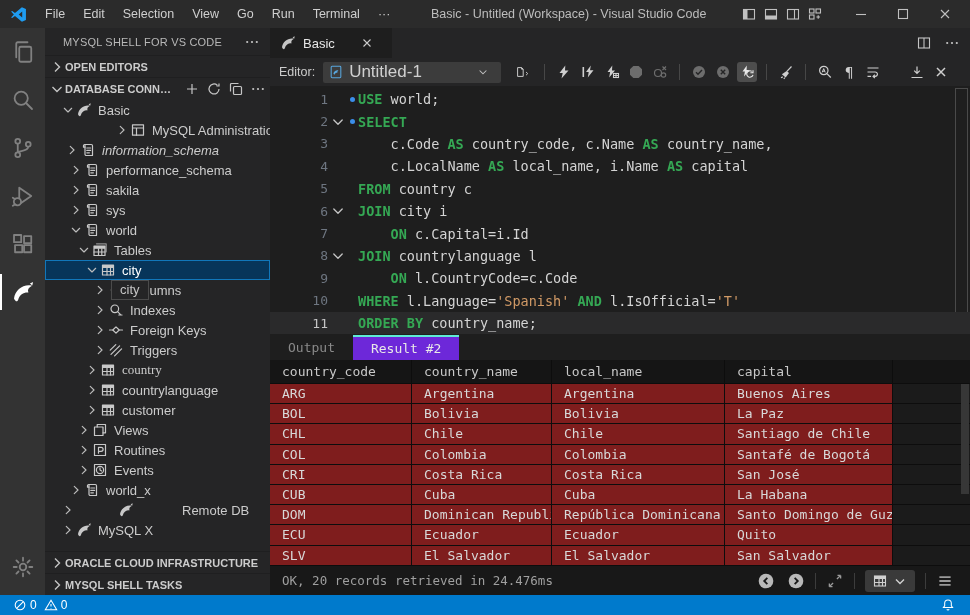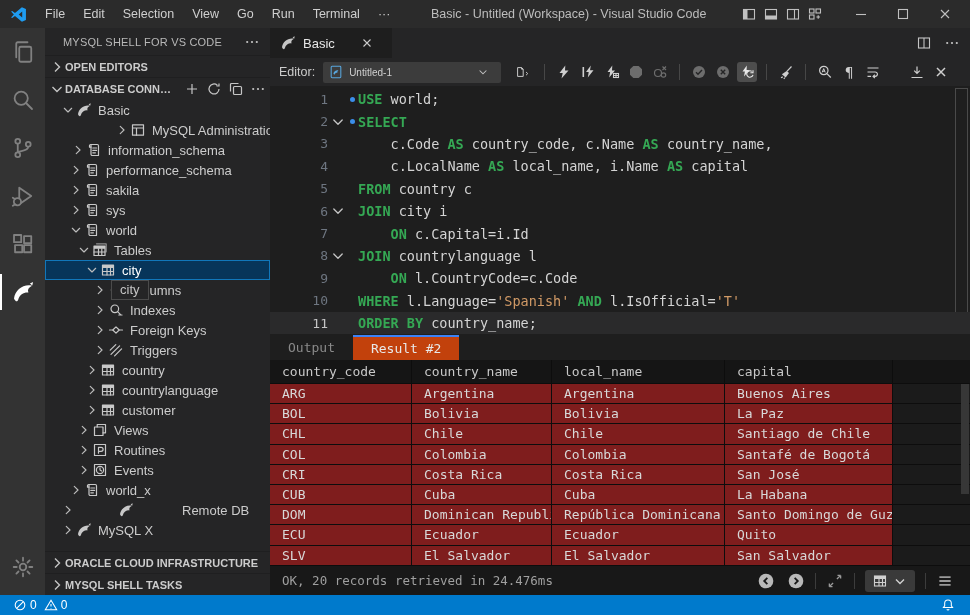--- a/index.html
+++ b/index.html
@@ -71,21 +71,21 @@
   .tab .closex { width:16px; height:16px; margin-left:24px; color:#cccccc; }
   .tab-actions { margin-left:auto; display:flex; align-items:center; padding-right:10px; }
   .tab-actions .icon { width:16px; height:16px; margin-left:12px; color:#c5c5c5; cursor:pointer; }
 
   .edtoolbar { position:absolute; left:0; top:30px; right:0; height:28px; background:#252526;
                display:flex; align-items:center; font-size:12.5px; }
   .edtoolbar .edlabel { margin:0 8px 0 9px; color:#cccccc; }
   .ed-dd { width:178px; height:21px; background:#3c3c3c; border-radius:2px; display:flex;
            align-items:center; padding:0 6px; cursor:pointer; }
   .ed-dd .icon { width:14px; height:14px; color:#58a6dd; margin-right:6px; }
-  .ed-dd .val { flex:1; color:#d0d0d0; font-size:10px; }
+  .ed-dd .val { flex:1; color:#d0d0d0; font-size:17px; }
   .ed-dd .chev { width:12px; height:12px; color:#c0c0c0; }
   .tbtn { width:20px; height:20px; display:inline-flex; align-items:center; justify-content:center;
           color:#cfcfcf; margin:0 2px; cursor:pointer; border-radius:3px; }
   .tbtn .icon, .tbtn svg { width:16px; height:16px; }
   .tbtn.dim { color:#6d6d6d; }
   .tbtn.boxed { background:#4d4d4d; color:#e8e8e8; }
   .tsep { width:1px; height:16px; background:#474747; margin:0 7px; }
   .pilcrow { font-size:14px; font-family:"DejaVu Sans Mono",monospace; }
 
   
@@ -104,21 +104,21 @@
   .seg-str { color:#d19a66; }
   .code-scroll { position:absolute; right:2px; top:2px; width:13px; height:243px;
                  border:1px solid #4a4a4a; }
   .code-scroll::after { content:""; position:absolute; left:0; right:0; bottom:0; height:4px;
                         background:#6a6a6a; }
 
   
   .rtabs { position:absolute; left:0; top:307px; right:0; height:25px; background:#1e1e1e;
            display:flex; font-family:"DejaVu Sans Mono",monospace; font-size:13px; }
   .rtab { padding:0 18px; display:flex; align-items:center; color:#8a8a8a; cursor:pointer; }
-  .rtab.active { background:#c2410c; color:#e8e8e8; border-top:2px solid #3b82f6; }
+  .rtab.active { background:#6d28d9; color:#e8e8e8; border-top:2px solid #5eead4; }
   .rgrid { position:absolute; left:0; top:332px; right:0; height:206px;
            font-family:"DejaVu Sans Mono",monospace; font-size:13px; }
   .grow { display:grid; grid-template-columns:142px 140px 173px 168px 1fr; height:20.2px; }
   .grow.head { height:24px; background:#151515; color:#c8c8c8; }
   .gcell { display:flex; align-items:center; padding:0 12px; border-right:1px solid #0d0d0d;
            border-bottom:1px solid #0d0d0d; background:#7f1d1d; color:#d8d8d8; overflow:hidden;
            white-space:nowrap; }
   .grow.head .gcell { background:#151515; color:#c8c8c8; }
   .gcell.fill { background:#1b1b1b; border-right:none; }
   .grow.head .gcell.fill { background:#151515; }
@@ -349,21 +349,21 @@
           </svg>
         </span>
         <span class="titem icon">
           <svg viewBox="0 0 16 16" fill="none" stroke="currentColor" stroke-width="1.2" stroke-linecap="round" stroke-linejoin="round">
             <rect x="2.5" y="2.8" width="11" height="10.4"></rect>
             <path d="M2.5 6h11M6.5 6v7.2"></path>
           </svg>
         </span>
         <span class="tlabel">MySQL Administration</span>
       </div>
-      <div class="tree-row" style="padding-left: 26px;">
+      <div class="tree-row" style="padding-left: 20px; font-style: italic;">
         <span class="chev icon">
           <svg viewBox="0 0 16 16" fill="none" stroke="currentColor" stroke-width="1.2" stroke-linecap="round" stroke-linejoin="round">
             <path d="M6 3.8 10.3 8 6 12.2" stroke-width="1.3"></path>
           </svg>
         </span>
         <span class="titem icon">
           <svg viewBox="0 0 16 16" fill="none" stroke="currentColor" stroke-width="1.2" stroke-linecap="round" stroke-linejoin="round">
             <path d="M5 2.5h6.3a1.2 1.2 0 0 1 1.2 1.2v9.8H6.2A1.2 1.2 0 0 1 5 12.3z"></path>
             <path d="M5 2.5A1.3 1.3 0 0 0 3.5 4v1.2H5M6.8 6h3.8M6.8 8.4h3.8M6.8 10.8h2.6"></path>
           </svg>
@@ -504,21 +504,21 @@
             <path d="M6 3.8 10.3 8 6 12.2" stroke-width="1.3"></path>
           </svg>
         </span>
         <span class="titem icon">
           <svg viewBox="0 0 16 16" fill="none" stroke="currentColor" stroke-width="1.2" stroke-linecap="round" stroke-linejoin="round">
             <path d="M2.2 8.2l5.6-5.6M3 12.4l8.6-8.6M6.6 13.8l7-7"></path>
           </svg>
         </span>
         <span class="tlabel">Triggers</span>
       </div>
-      <div class="tree-row" style="padding-left: 40px;">
+      <div class="tree-row" style="padding-left: 40px; font-family: Liberation Serif, serif;">
         <span class="chev icon">
           <svg viewBox="0 0 16 16" fill="none" stroke="currentColor" stroke-width="1.2" stroke-linecap="round" stroke-linejoin="round">
             <path d="M6 3.8 10.3 8 6 12.2" stroke-width="1.3"></path>
           </svg>
         </span>
         <span class="titem icon">
           <svg viewBox="0 0 16 16" fill="none" stroke="currentColor" stroke-width="1.2" stroke-linecap="round" stroke-linejoin="round">
             <rect x="2.5" y="3" width="11" height="10"></rect>
             <rect x="2.5" y="3" width="11" height="3" fill="currentColor" stroke="none"></rect>
             <path d="M2.5 9.5h11M7 6v7M10.5 6v7"></path>

